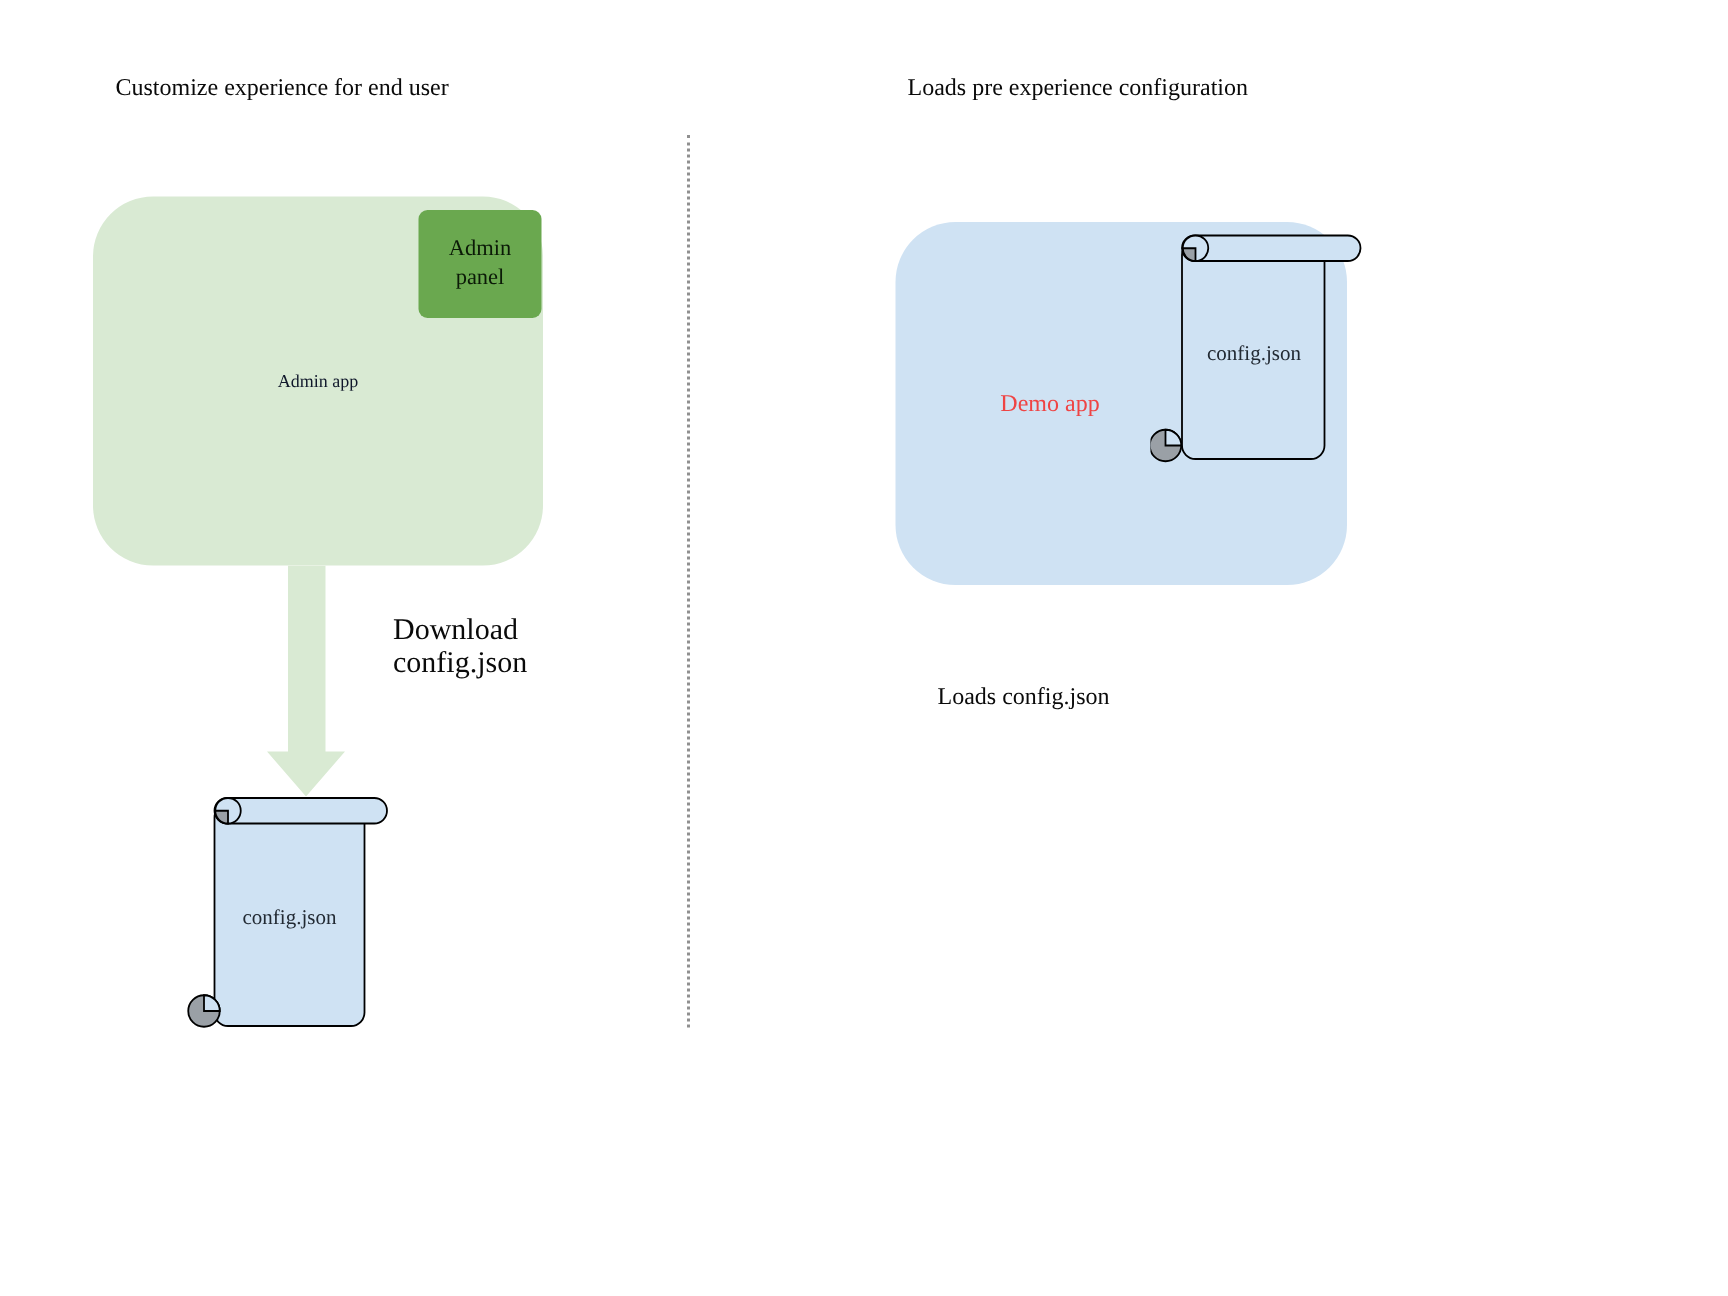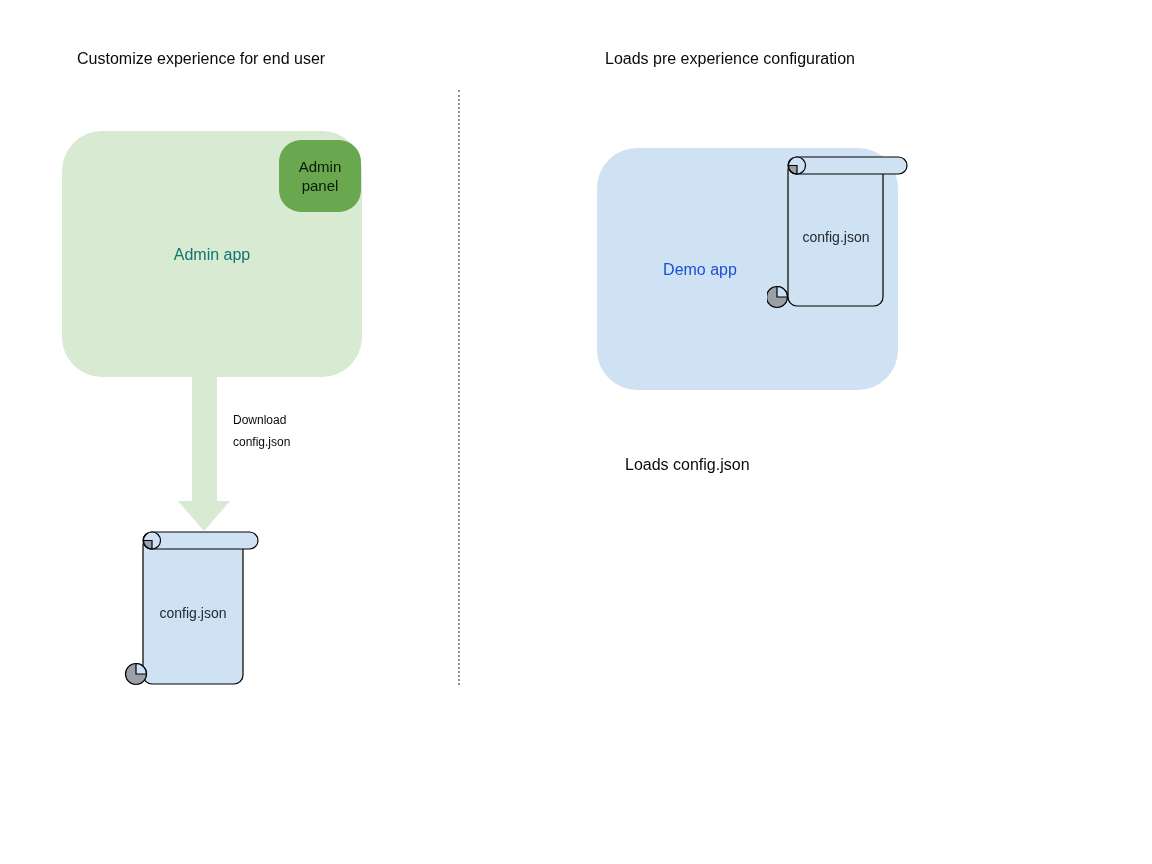--- a/index.html
+++ b/index.html
@@ -6,21 +6,21 @@
     margin: 0;
     padding: 0;
     background: #ffffff;
   }
   .canvas {
     position: relative;
     width: 1152px;
     height: 840px;
     background: #ffffff;
     overflow: hidden;
-    font-family: Liberation Sans, sans-serif;
+    font-family: Liberation Serif, serif;
     color: #111111;
   }
   .title {
     position: absolute;
     top: 50px;
     font-size: 16px;
     line-height: 18px;
     color: #0a0a0a;
     white-space: nowrap;
   }
@@ -41,31 +41,31 @@
     left: 62px;
     top: 131px;
     width: 300px;
     height: 246px;
     border-radius: 40px;
     display: flex;
     align-items: center;
     justify-content: center;
   }
   .admin-app-label {
-    font-size: 16px;
+    font-size: 12px;
     line-height: 17px;
-    color: #0f766e;
+    color: #0f172a;
   }
   .admin-panel {
     position: absolute;
     top: 9px;
     right: 1px;
     width: 82px;
     height: 72px;
-    border-radius: 22px;
+    border-radius: 6px;
     display: flex;
     align-items: center;
     justify-content: center;
     text-align: center;
   }
   .admin-panel-label {
     font-size: 15px;
     line-height: 19px;
     color: #0b1a07;
     width: 60px;
@@ -73,44 +73,44 @@
 
   .down-arrow {
     position: absolute;
     left: 178px;
     top: 377px;
     width: 52px;
     height: 154px;
   }
   .arrow-caption {
     position: absolute;
-    left: 233px;
+    left: 262px;
     top: 409px;
-    font-size: 12px;
+    font-size: 20px;
     line-height: 22px;
     white-space: pre-line;
     color: #0a0a0a;
   }
 
   .demo-app {
     position: absolute;
     left: 597px;
     top: 148px;
     width: 301px;
     height: 242px;
     border-radius: 40px;
   }
   .demo-app-label {
     position: absolute;
     left: 650px;
     top: 261px;
     width: 100px;
     text-align: center;
     font-size: 16px;
-    color: #1d4ed8;
+    color: #ef4444;
   }
 
   .scroll { position: absolute; }
   .scroll-left  { left: 124px; top: 527px; }
   .scroll-right { left: 767px; top: 151px; }
   .scroll rect, .scroll circle, .scroll path {
     stroke: #000000;
     stroke-width: 1.2;
   }
   .file-label {

